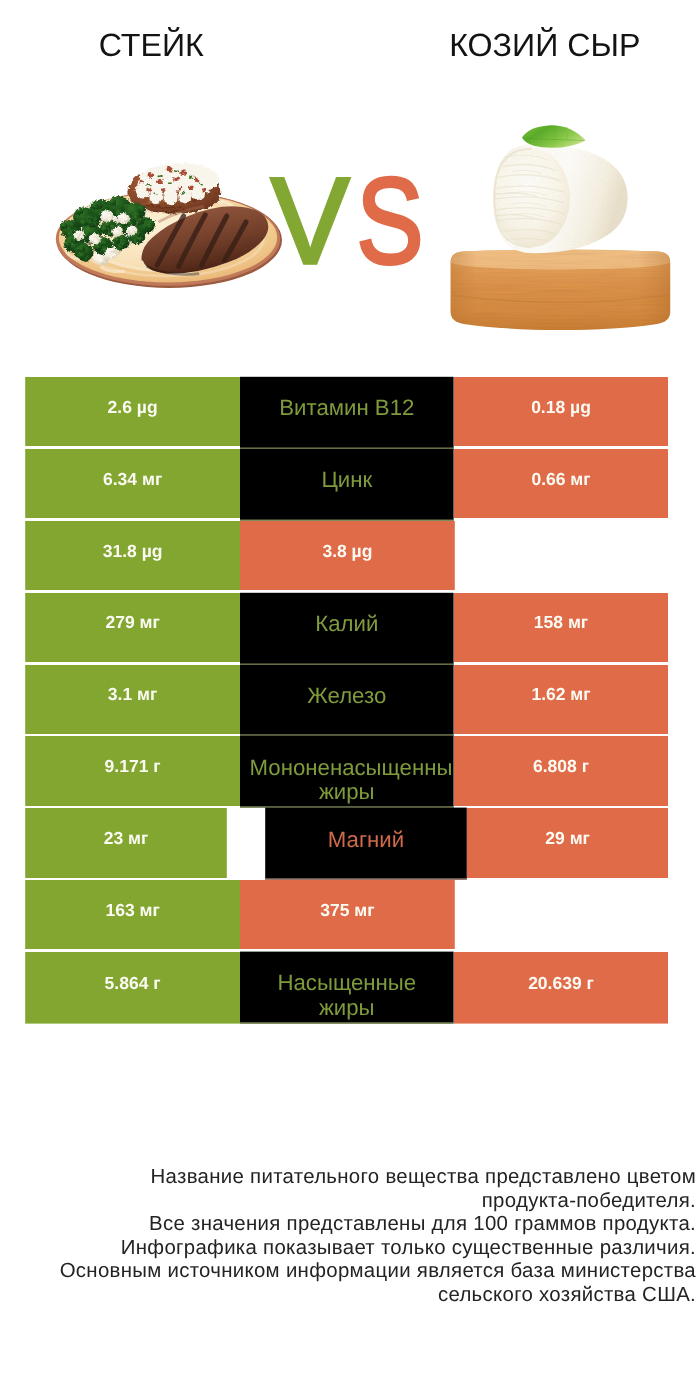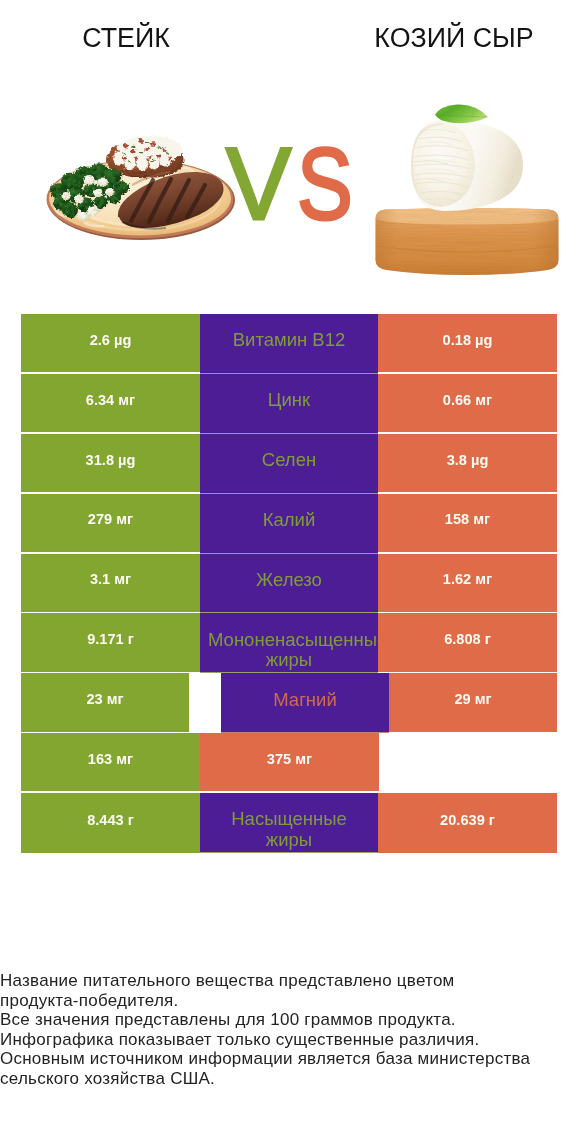--- a/index.html
+++ b/index.html
@@ -20,30 +20,30 @@
   
   .tbl{position:absolute;left:21px;top:314px;width:536px;}
   .row{display:flex;height:59.9px;}
   .cell{box-sizing:border-box;display:flex;align-items:center;justify-content:center;
         text-align:center;overflow:hidden;}
   .cL,.cR{width:179px;color:#fbfbf4;font-weight:700;font-size:14.6px;letter-spacing:0px;}
   .cL{background-color:#82a62f;}
   .cR{background-color:#e06b49;}
   .cL,.cR{background-clip:content-box;padding-bottom:1.7px;}
   .cL span,.cR span{display:block;position:relative;top:-3.3px;}
-  .cM{width:178px;background:#4c1d95;font-size:18.5px;line-height:20.6px;padding:16.3px 8px 0;
+  .cM{width:178px;background:#000000;font-size:18.5px;line-height:20.6px;padding:16.3px 8px 0;
       border-bottom:1px solid #94a467;align-items:flex-start;}
   .cM.win-r{border-bottom-color:#b5887a;margin-left:32px;}
   .cM span{display:block;width:100%;}
   .win-l{color:#7f9b3c;}
   .win-r{color:#d06a4c;}
   .row:last-child .cL,.row:last-child .cR{padding-bottom:0;}
 
   
-  .footer{position:absolute;left:0;top:971px;width:580px;text-align:left;
+  .footer{position:absolute;left:0;top:971px;width:580px;text-align:right;
           font-size:17px;line-height:19.5px;letter-spacing:0.25px;color:#232323;}
 </style>
 </head>
 <body>
 
 <div class="page">
 
   <div class="title left">СТЕЙК</div>
   <div class="title right">КОЗИЙ СЫР</div>
 
@@ -431,23 +431,20 @@
           <span>Цинк</span>
         </div>
         <div class="cell cR">
           <span>0.66 мг</span>
         </div>
       </div>
       <div class="row">
         <div class="cell cL">
           <span>31.8 µg</span>
         </div>
-        <div class="cell cM win-l">
-          <span>Селен</span>
-        </div>
         <div class="cell cR">
           <span>3.8 µg</span>
         </div>
       </div>
       <div class="row">
         <div class="cell cL">
           <span>279 мг</span>
         </div>
         <div class="cell cM win-l">
           <span>Калий</span>
@@ -492,21 +489,21 @@
       <div class="row">
         <div class="cell cL">
           <span>163 мг</span>
         </div>
         <div class="cell cR">
           <span>375 мг</span>
         </div>
       </div>
       <div class="row">
         <div class="cell cL">
-          <span>8.443 г</span>
+          <span>5.864 г</span>
         </div>
         <div class="cell cM win-l">
           <span>Насыщенные жиры</span>
         </div>
         <div class="cell cR">
           <span>20.639 г</span>
         </div>
       </div>
     </div>
   <div class="footer" id="footer">

